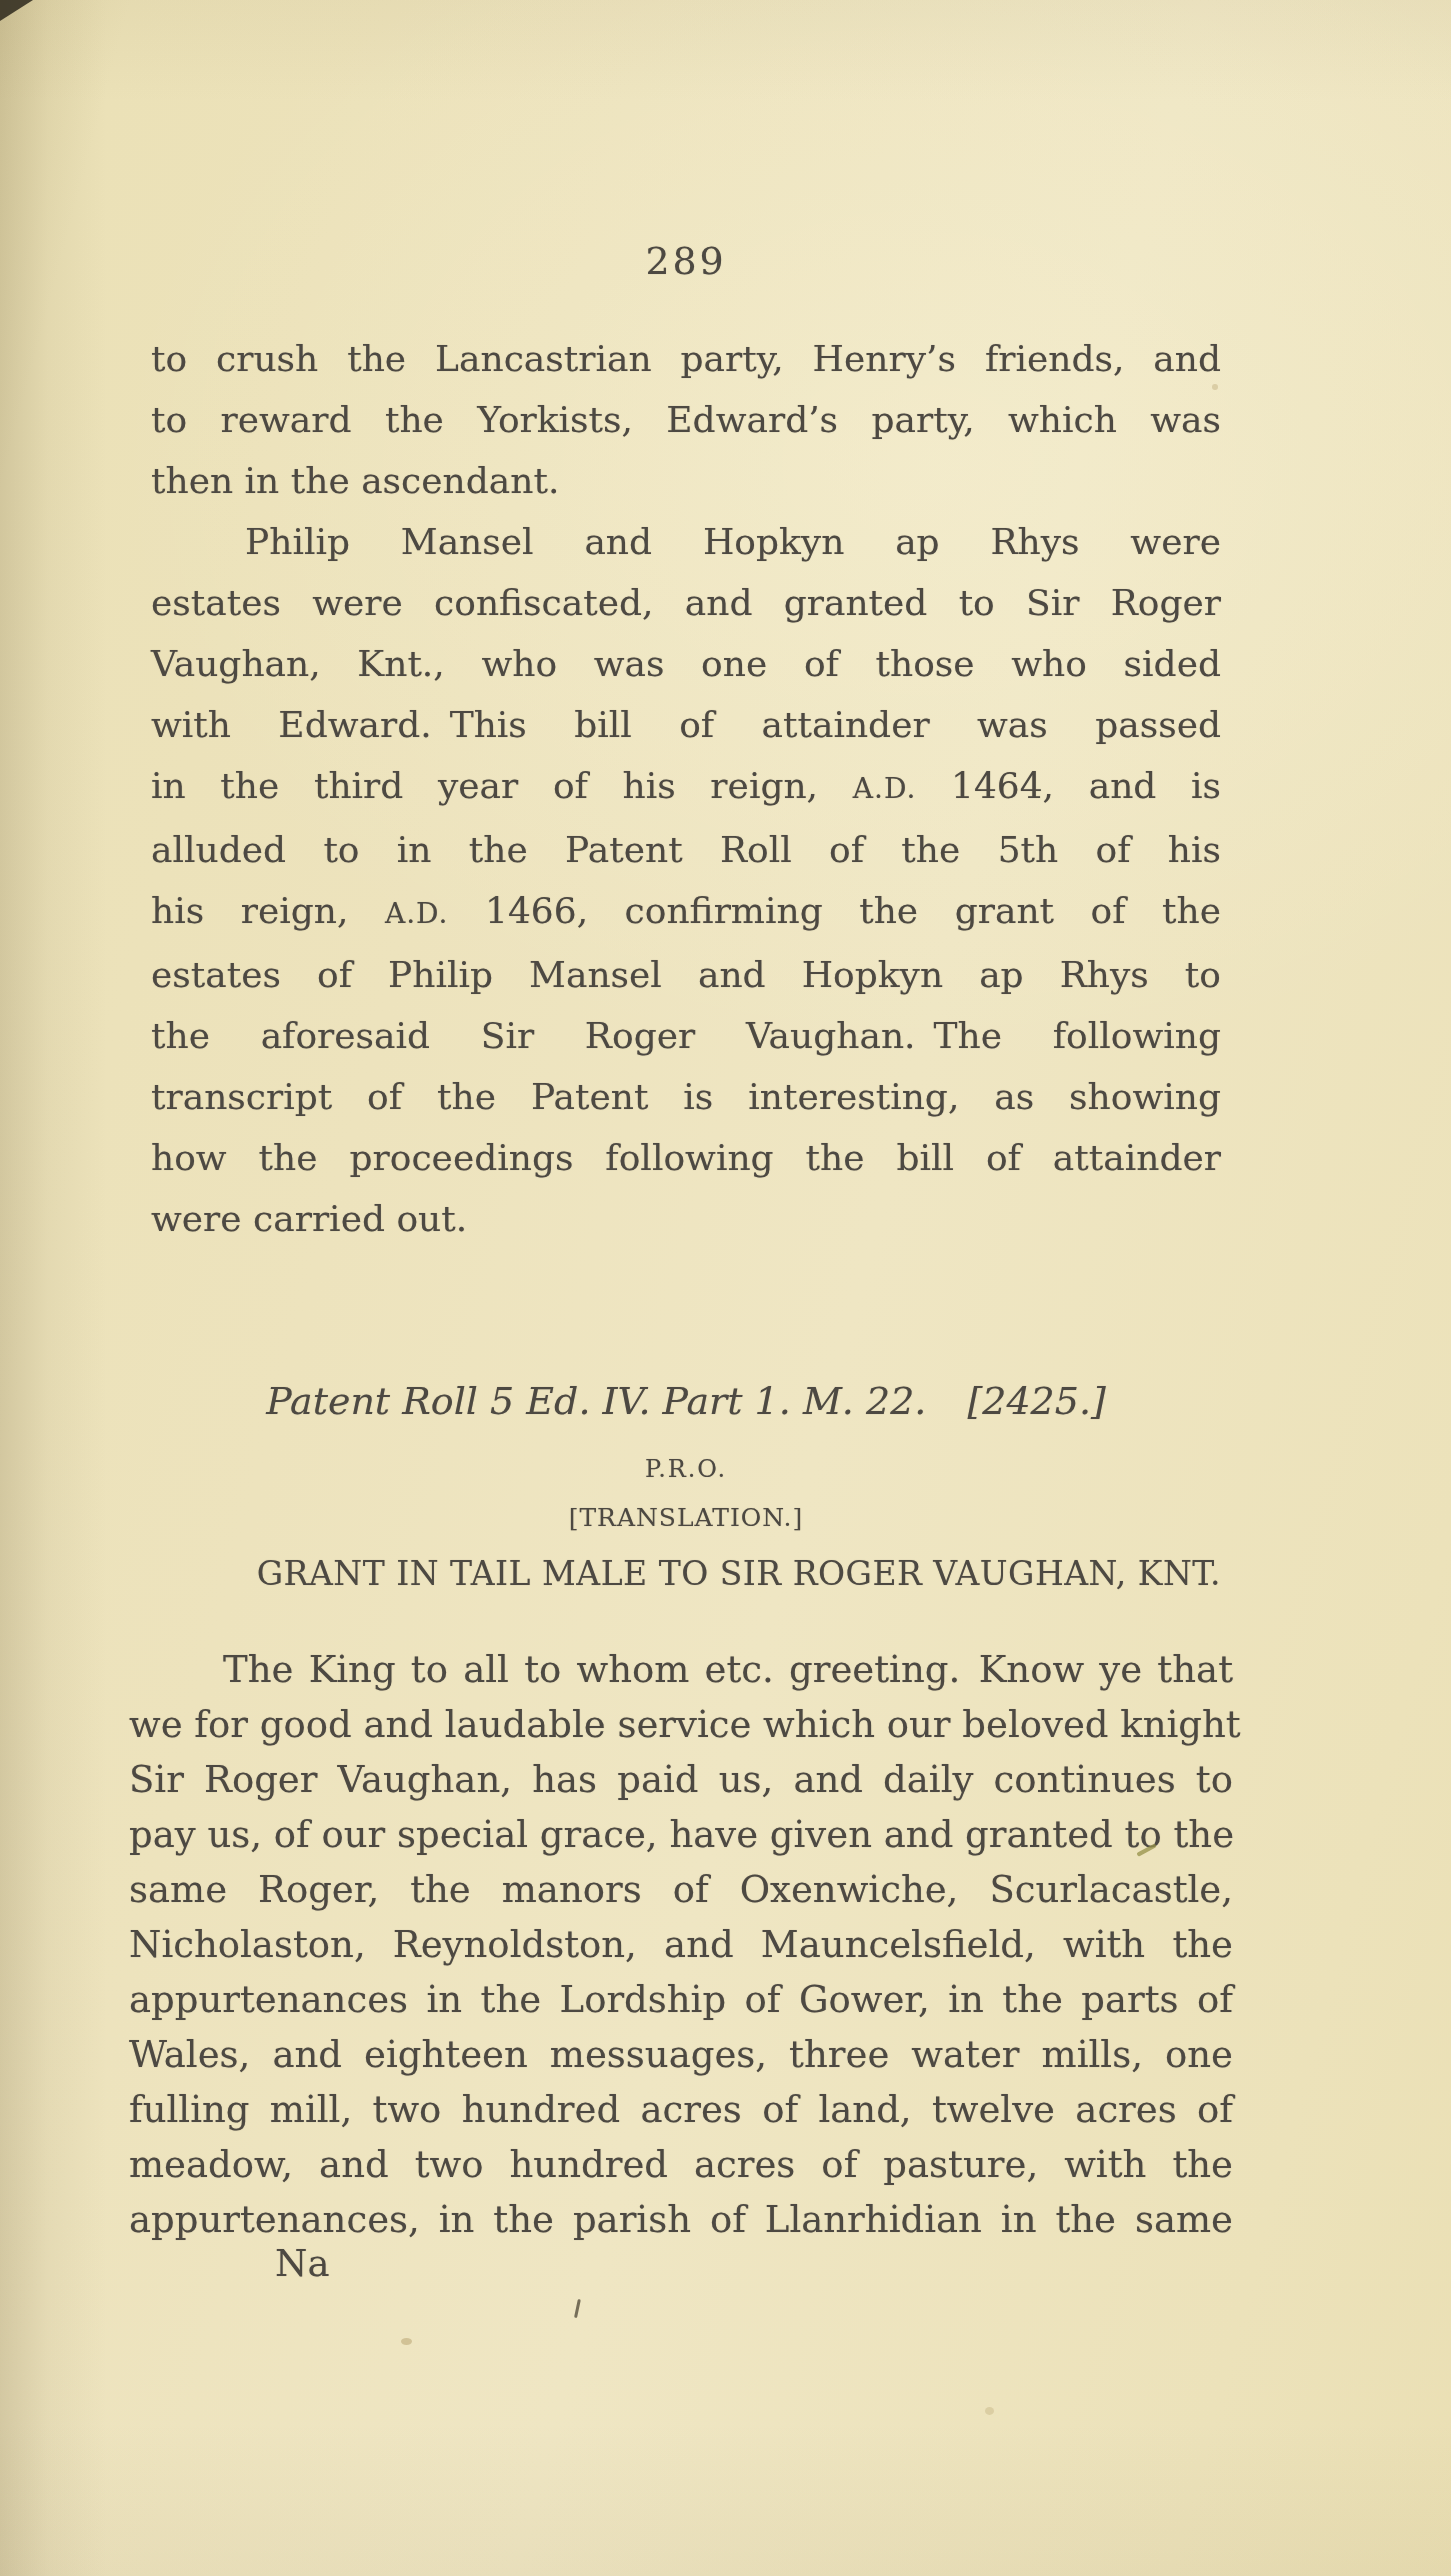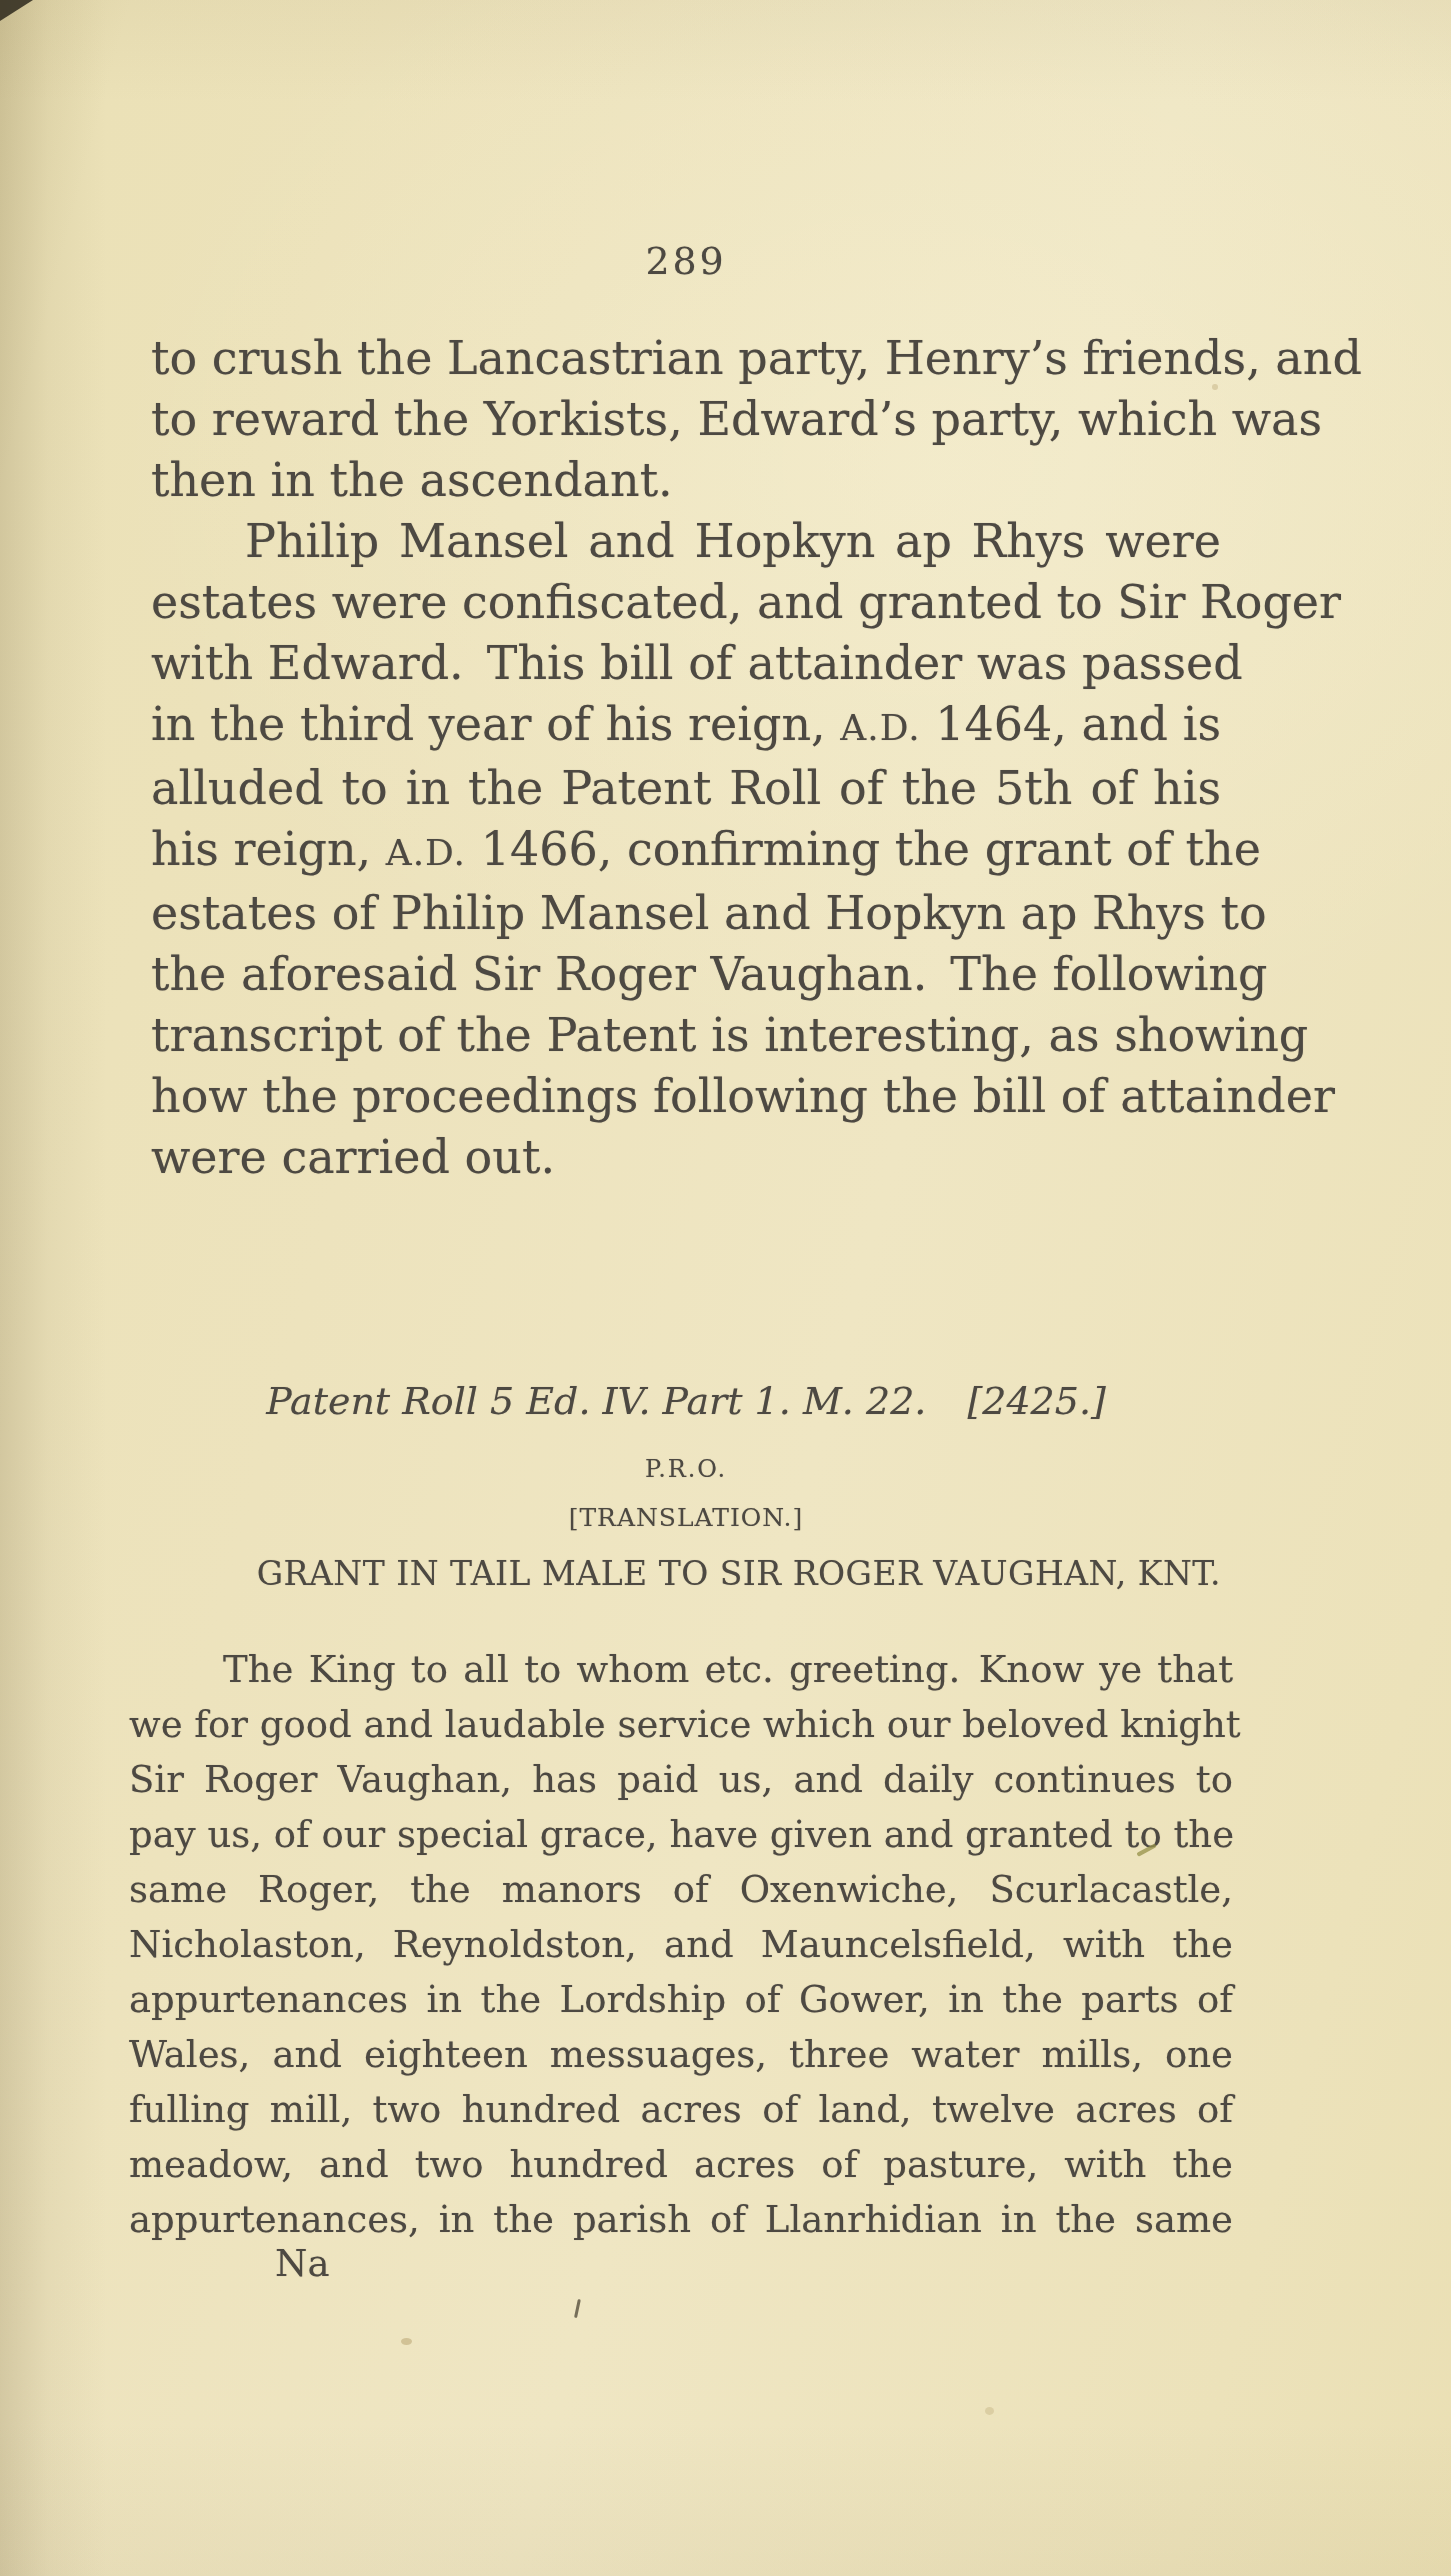--- a/index.html
+++ b/index.html
@@ -26,21 +26,21 @@
     position:absolute;top:0;left:0;width:0;height:0;
     border-top:21.4px solid rgba(45,40,28,0.85);
     border-right:33px solid transparent;
   }
   .page-number{
     position:absolute;top:239px;left:151px;width:1070px;
     text-align:center;font-size:38px;letter-spacing:2.9px;
     text-shadow:0 0 1px rgba(77,73,66,0.35);
   }
   .block{position:absolute;}
-  .block1{left:151px;top:328px;width:1070px;font-size:46px;line-height:61px;}
+  .block1{left:151px;top:328px;width:1070px;font-size:36px;line-height:61px;}
   .block2{left:129px;top:1642px;width:1104px;font-size:37px;line-height:55px;}
   .line{
     text-align:justify;text-align-last:justify;
     white-space:nowrap;
     text-shadow:0 0 1px rgba(77,73,66,0.35);
   }
   .line.no-just{text-align:right;text-align-last:left;}
   .line.indent{text-indent:94px;}
   .sc{font-size:0.78em;letter-spacing:1px;}
   .heading{position:absolute;left:151px;width:1070px;text-align:center;text-shadow:0 0 1px rgba(77,73,66,0.35);}
@@ -75,20 +75,21 @@
   <div class="corner-notch"></div>
 
   <div class="page-number">289</div>
 
   <div class="block block1">
       <div class="line">to crush the Lancastrian party, Henry’s friends, and</div>
       <div class="line">to reward the Yorkists, Edward’s party, which was</div>
       <div class="line no-just">then in the ascendant.</div>
       <div class="line indent">Philip Mansel and Hopkyn ap Rhys were</div>
       <div class="line">estates were confiscated, and granted to Sir Roger</div>
+      <div class="line">Vaughan, Knt., who was one of those who sided</div>
       <div class="line">with Edward. This bill of attainder was passed</div>
       <div class="line">in the third year of his reign, <span class="sc">A.D.</span> 1464, and is</div>
       <div class="line">alluded to in the Patent Roll of the 5th of his</div>
       <div class="line">his reign, <span class="sc">A.D.</span> 1466, confirming the grant of the</div>
       <div class="line">estates of Philip Mansel and Hopkyn ap Rhys to</div>
       <div class="line">the aforesaid Sir Roger Vaughan. The following</div>
       <div class="line">transcript of the Patent is interesting, as showing</div>
       <div class="line">how the proceedings following the bill of attainder</div>
       <div class="line no-just">were carried out.</div>
     </div>

